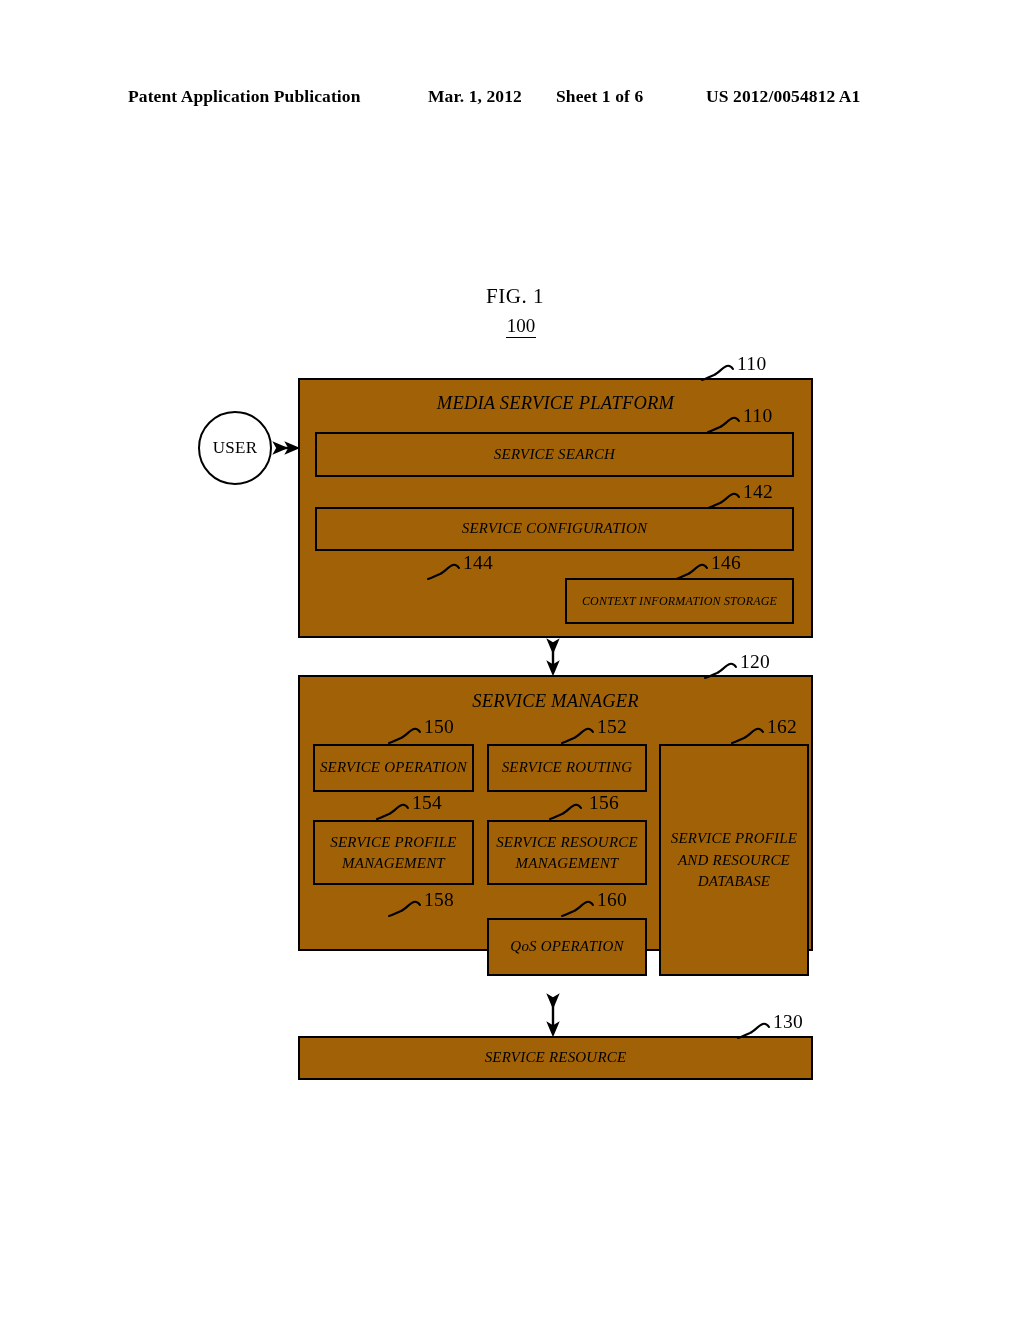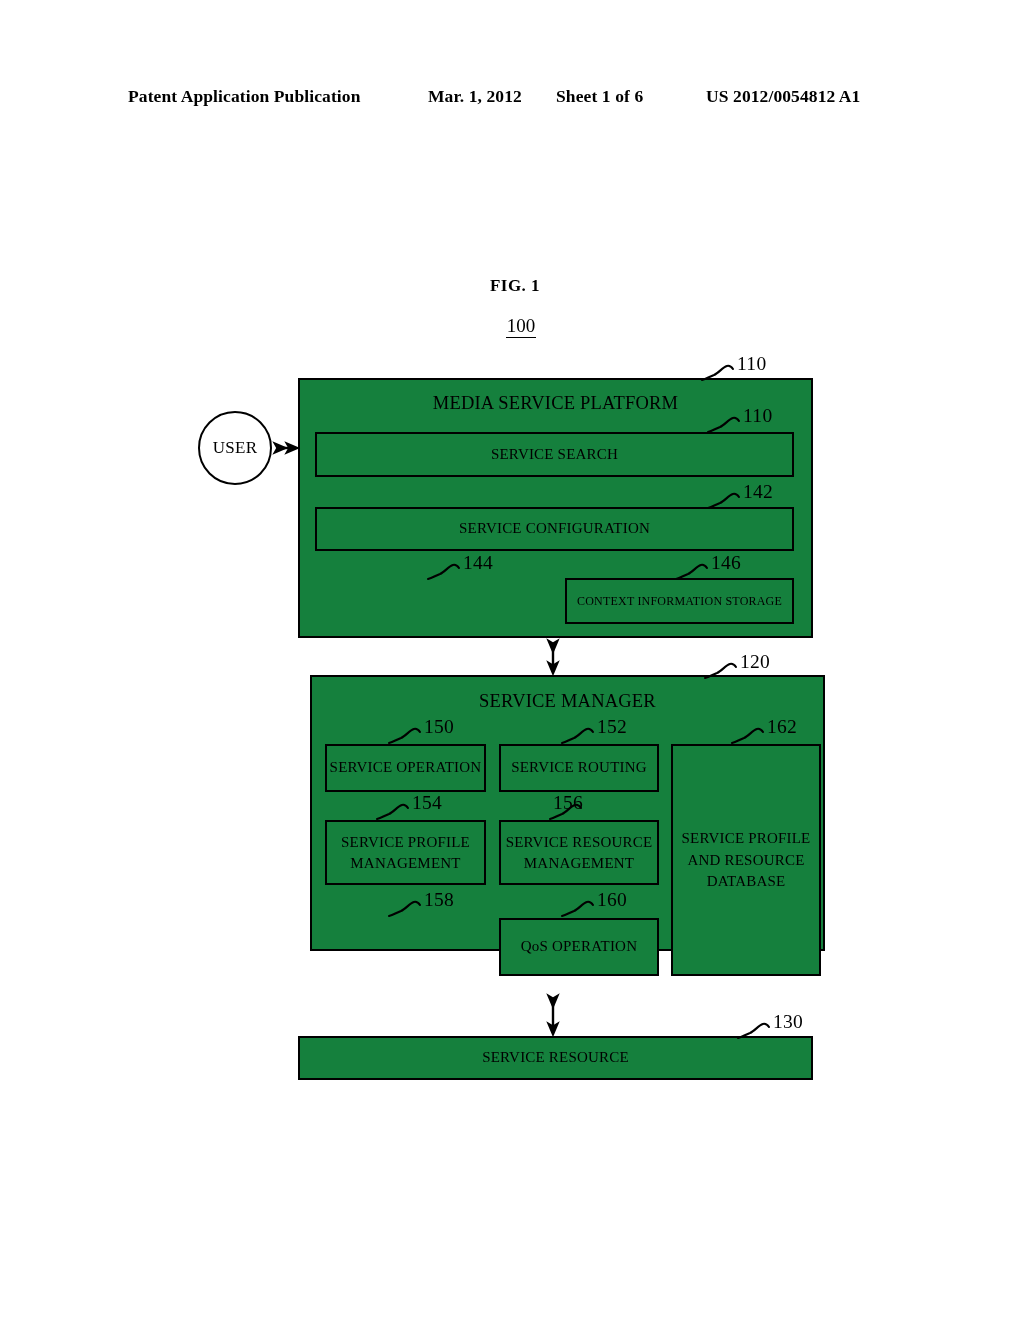--- a/index.html
+++ b/index.html
@@ -34,25 +34,25 @@
   }
   .ph-pub   { left: 128px; top: 0; }
   .ph-date  { left: 428px; top: 0; }
   .ph-sheet { left: 556px; top: 0; }
   .ph-num   { left: 706px; top: 0; text-align: right; }
 
   
   .fig-title {
     position: absolute;
     left: 0;
-    top: 276px;
-    width: 1024px;
-    text-align: center;
-    font-weight: bold;
-    font-size: 17px;
+    top: 284px;
+    width: 1024px;
+    text-align: center;
+    font-weight: normal;
+    font-size: 21px;
     letter-spacing: 0.5px;
   }
   .fig-title .shift { position: relative; left: 3px; }
 
   .fig-ref {
     position: absolute;
     left: 0;
     top: 315px;
     width: 1024px;
     text-align: center;
@@ -63,21 +63,22 @@
     padding: 0 1px 1px 1px;
     position: relative;
     left: 9px;
   }
 
   
   .box {
     position: absolute;
     box-sizing: border-box;
     border: 2.2px solid #000;
-    background: #15803d;
+    background: #a16207;
+    font-style: italic;
   }
   .box-outer {
     border-width: 2.4px;
   }
   .box-label {
     position: absolute;
     left: 0;
     width: 100%;
     text-align: center;
     font-size: 18.5px;
@@ -174,21 +175,21 @@
   <div class="box" style="left:15px; top:127px; width:479px; height:44px;">
     <div class="centered-text">SERVICE CONFIGURATION</div>
   </div>
 
 
   <div class="box" style="left:265px; top:198px; width:229px; height:46px;">
     <div class="centered-text small-text">CONTEXT INFORMATION STORAGE</div>
   </div>
 </div>
 
-<div class="box box-outer" style="left:310px; top:675px; width:515px; height:276px;">
+<div class="box box-outer" style="left:298px; top:675px; width:515px; height:276px;">
   <div class="box-label" style="top:14px;">SERVICE MANAGER</div>
 
   <div class="box" style="left:187px; top:67px; width:160px; height:48px;">
     <div class="centered-text">SERVICE ROUTING</div>
   </div>
 
   <div class="box" style="left:13px; top:67px; width:161px; height:48px;">
     <div class="centered-text">SERVICE OPERATION</div>
   </div>
 
@@ -218,21 +219,21 @@
 <div class="ref" style="left:743px; top:405px;">110</div>
 <div class="ref" style="left:743px; top:481px;">142</div>
 <div class="ref" style="left:463px; top:552px;">144</div>
 <div class="ref" style="left:711px; top:552px;">146</div>
 
 <div class="ref" style="left:740px; top:651px;">120</div>
 <div class="ref" style="left:424px; top:716px;">150</div>
 <div class="ref" style="left:597px; top:716px;">152</div>
 <div class="ref" style="left:767px; top:716px;">162</div>
 <div class="ref" style="left:412px; top:792px;">154</div>
-<div class="ref" style="left:553px; top:792px;">156</div>
+<div class="ref" style="left:589px; top:792px;">156</div>
 <div class="ref" style="left:424px; top:889px;">158</div>
 <div class="ref" style="left:597px; top:889px;">160</div>
 
 <div class="ref" style="left:773px; top:1011px;">130</div>
 
 <svg class="arrows" viewBox="0 0 1024 1320">
   <defs>
     <marker id="ah" markerWidth="7" markerHeight="7" refX="3.2" refY="3.2" orient="auto">
       <path d="M0,0.4 L6.6,3.2 L0,6 L1.6,3.2 Z" fill="#000"></path>
     </marker>

